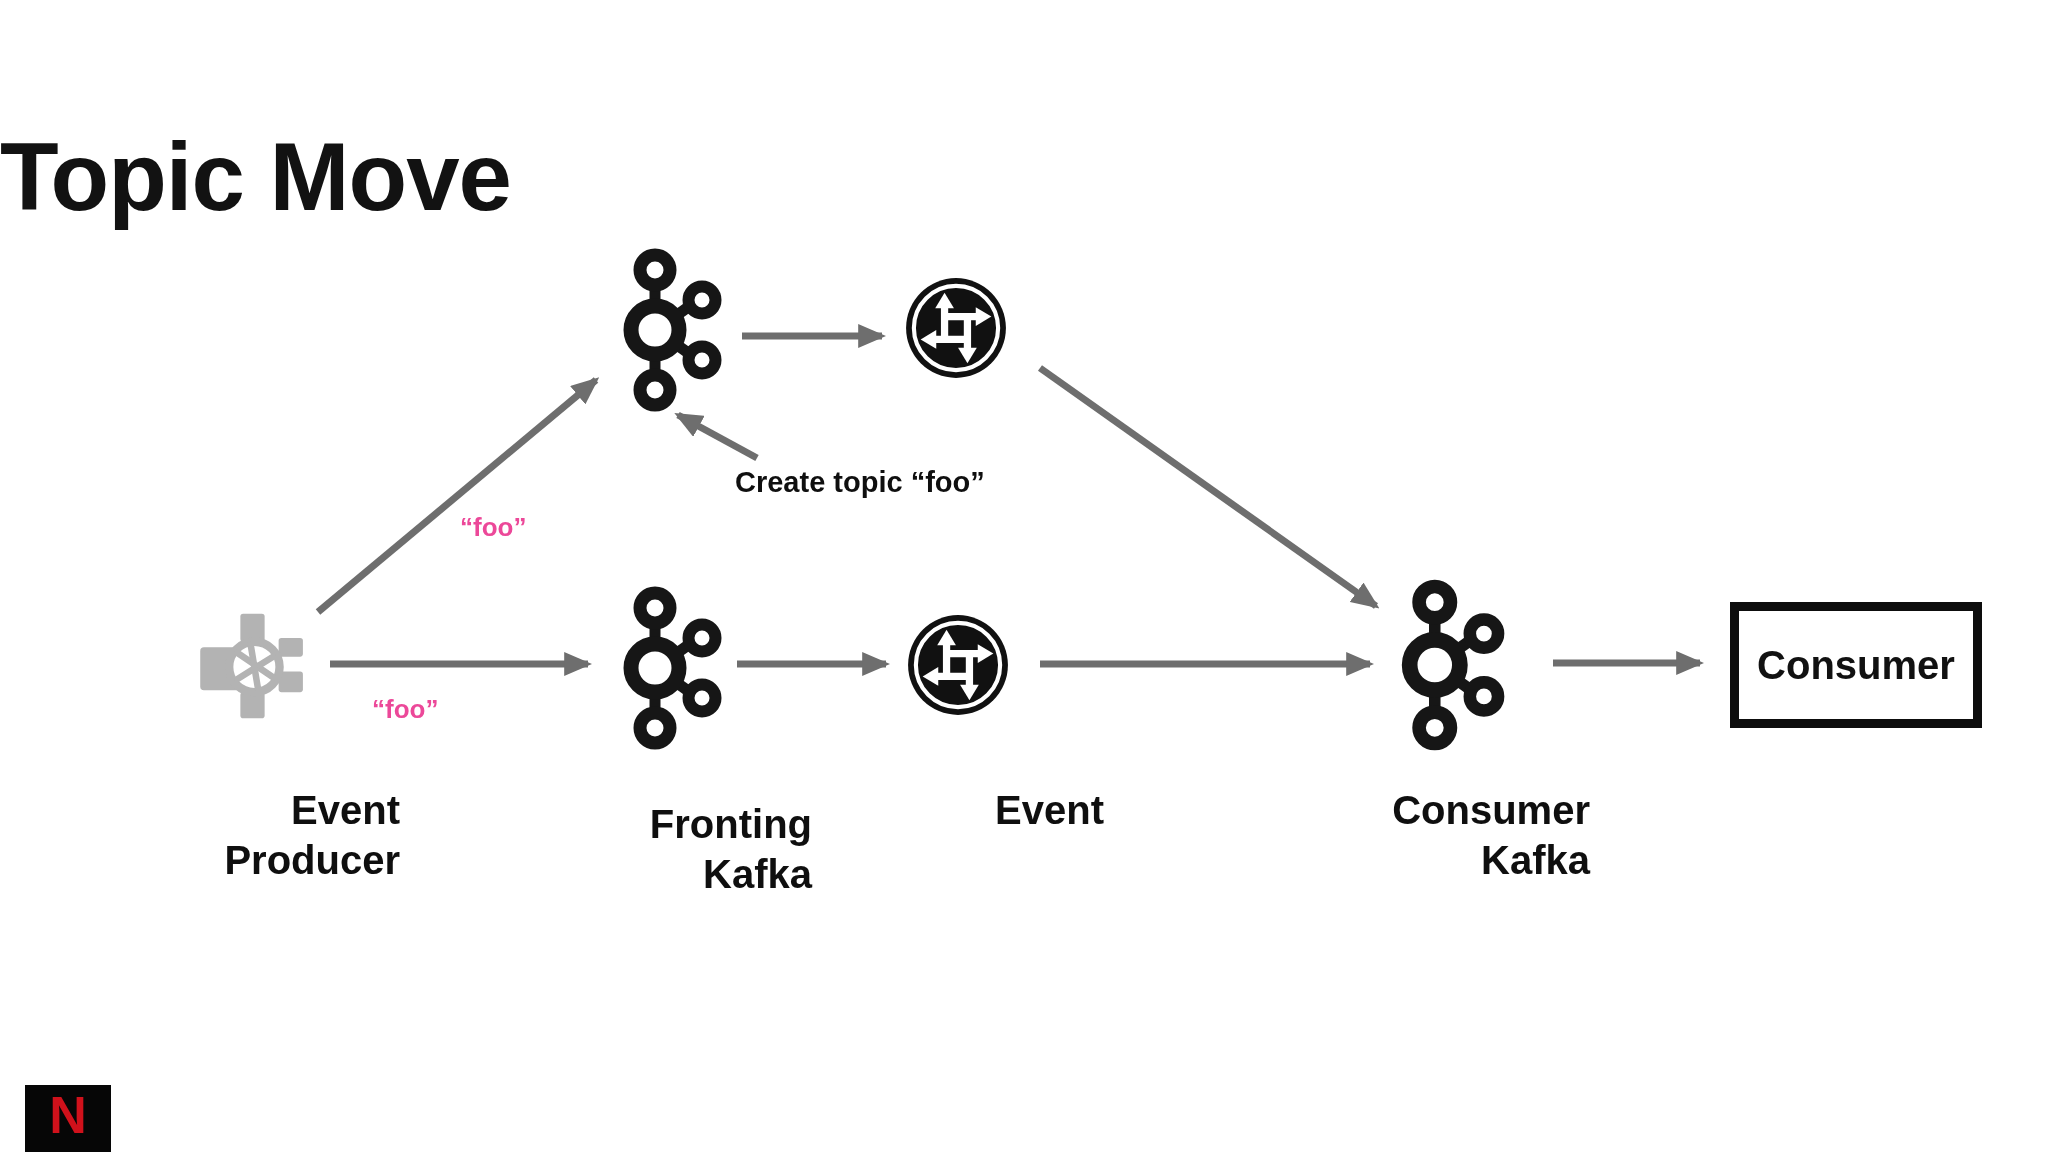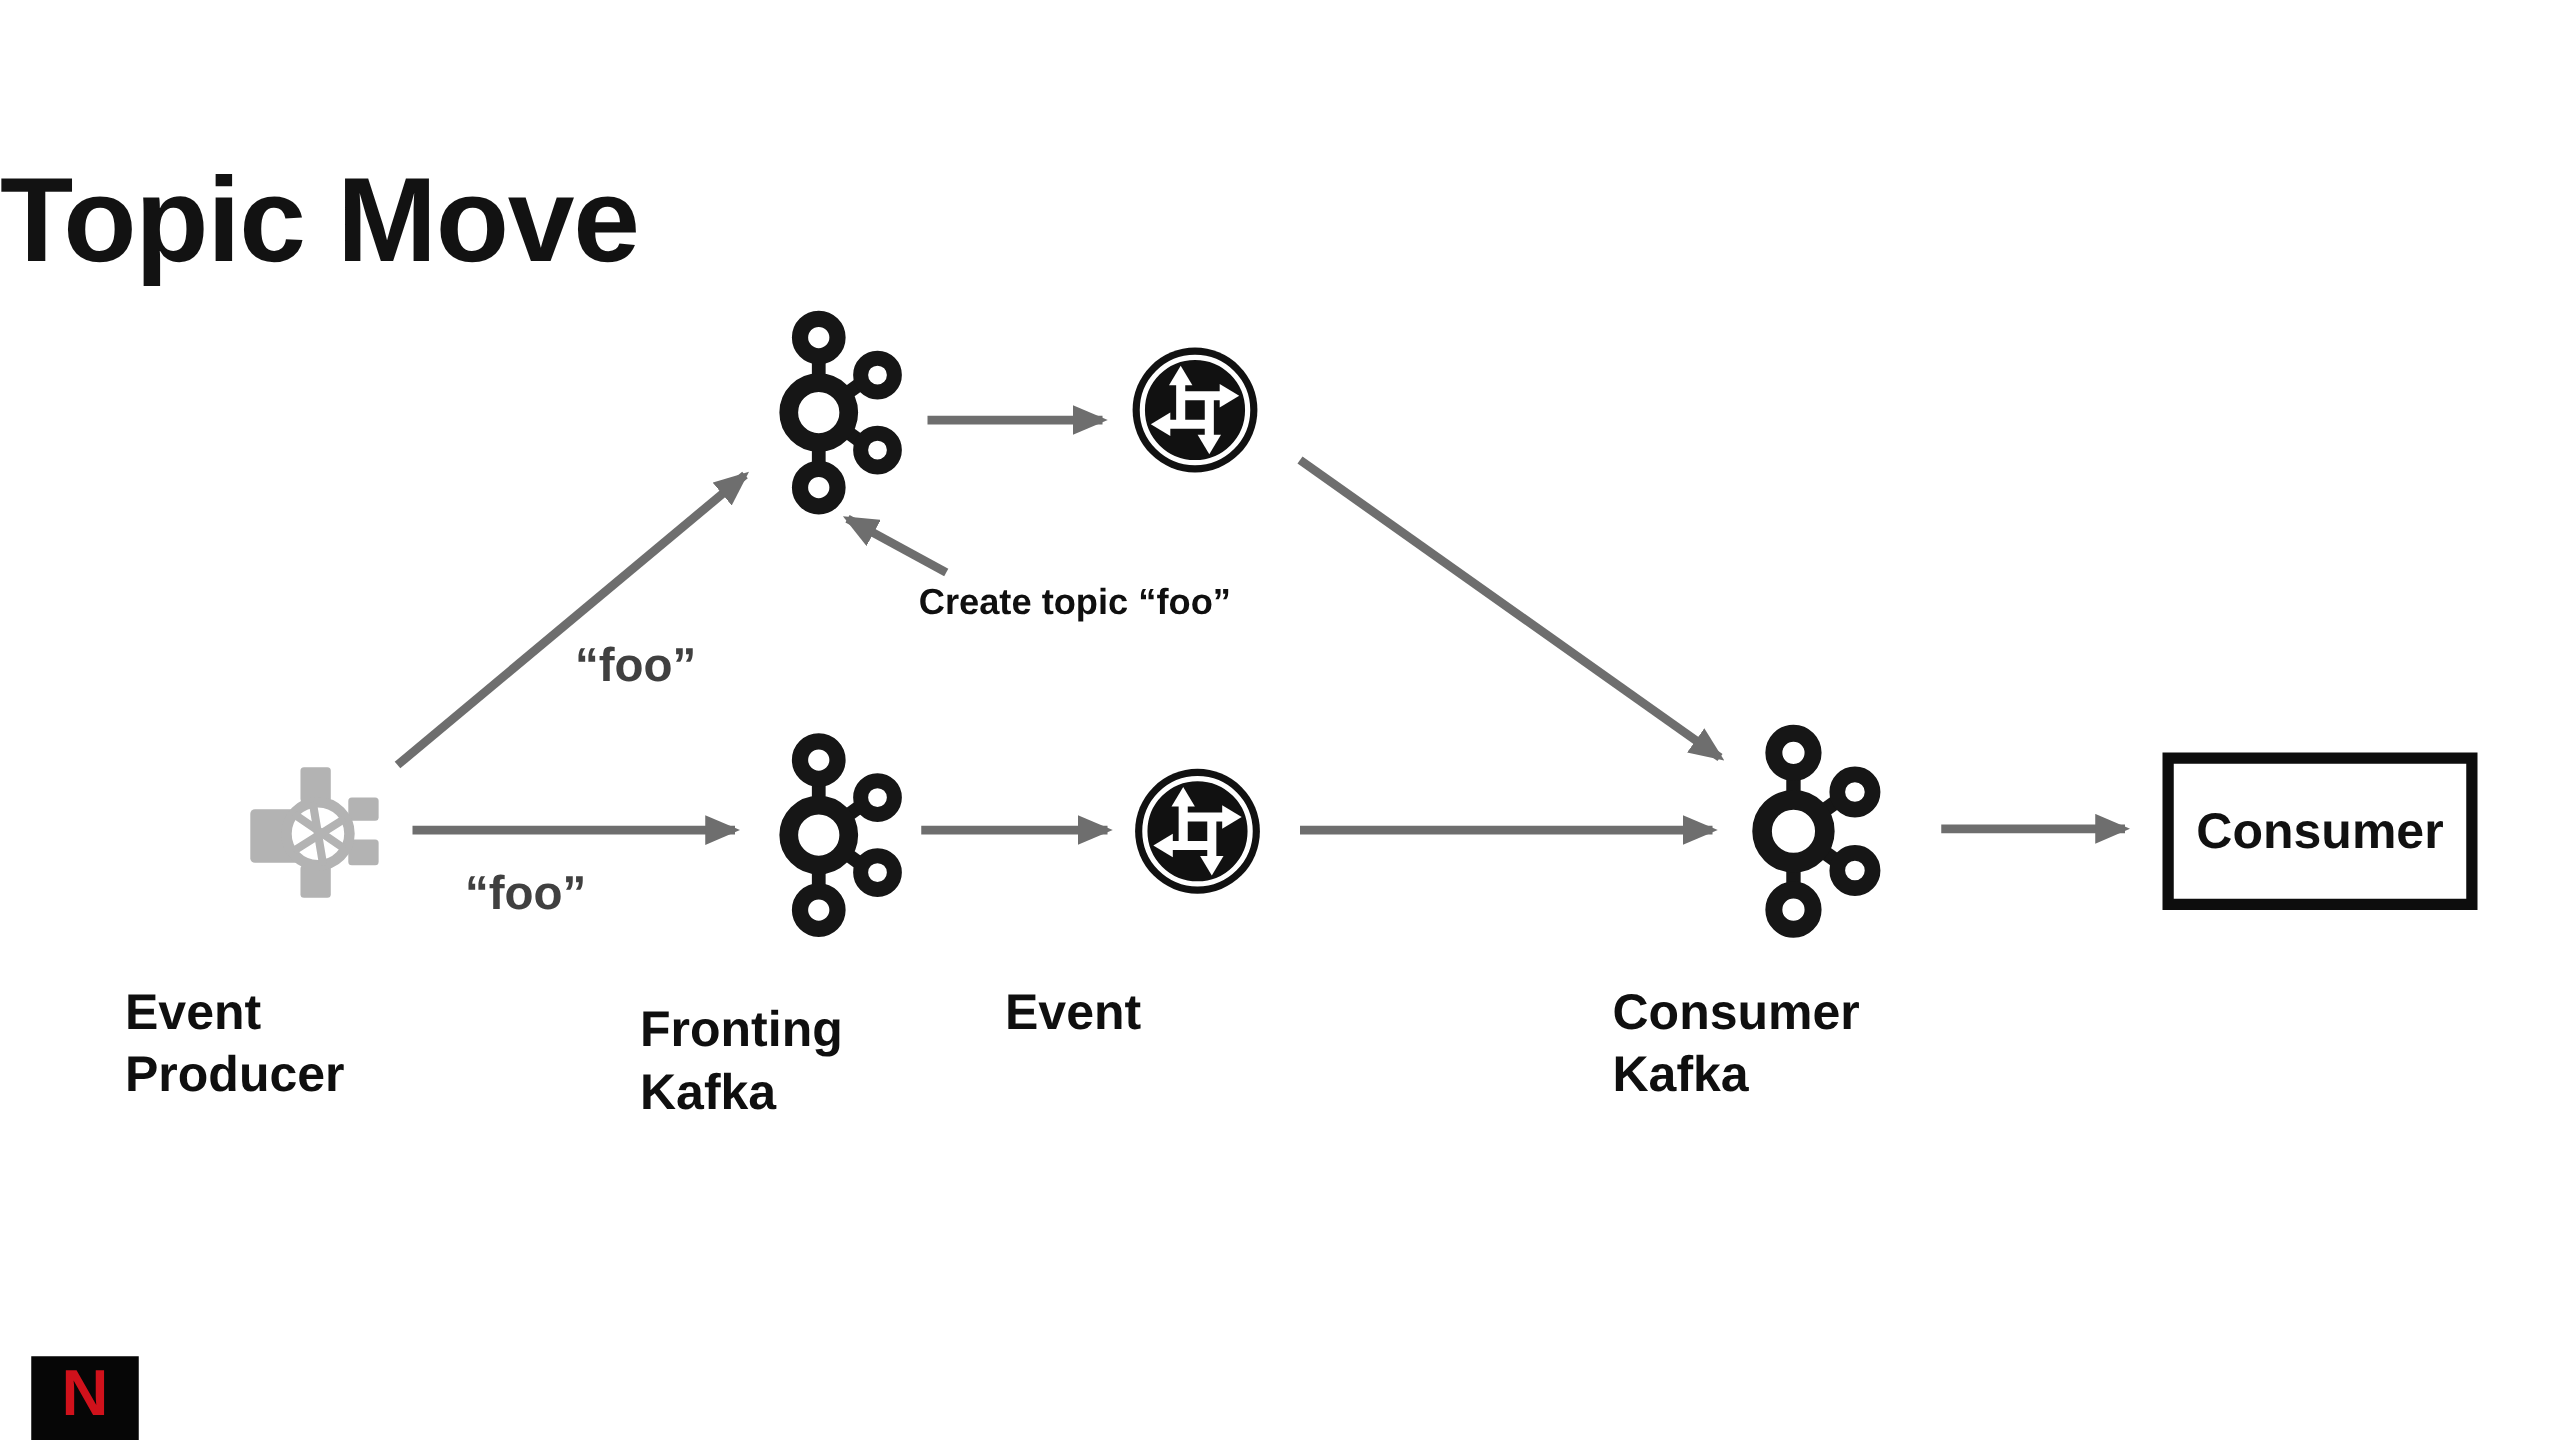--- a/index.html
+++ b/index.html
@@ -6,24 +6,24 @@
   body{
     width:2048px;height:1152px;position:relative;background:#ffffff;
     font-family:"Liberation Sans",sans-serif;overflow:hidden;color:#111;
   }
   .abs{position:absolute;}
   .slide-title{
     left:0;top:122px;width:1992px;text-align:left;
     font-size:96px;font-weight:700;letter-spacing:-1px;color:#121212;
   }
   .node-label{
-    font-size:40px;font-weight:700;text-align:left;line-height:1.25;
+    font-size:40px;font-weight:700;text-align:right;line-height:1.25;
     white-space:pre-line;color:#0f0f0f;
   }
-  .edge-label{font-size:38px;font-weight:700;color:#404040;}
+  .edge-label{font-size:26px;font-weight:700;color:#ec4899;}
   .create-topic{font-size:29px;font-weight:700;color:#0f0f0f;}
   .consumer-box{
     left:1730px;top:602px;width:252px;height:126px;background:#fff;
     border:9px solid #0d0d0d;box-sizing:border-box;
     display:flex;align-items:center;justify-content:center;
     font-size:40px;font-weight:700;
   }
   .netflix-logo{
     left:25px;top:1085px;width:86px;height:67px;background:#060606;
     display:flex;align-items:flex-start;justify-content:center;

